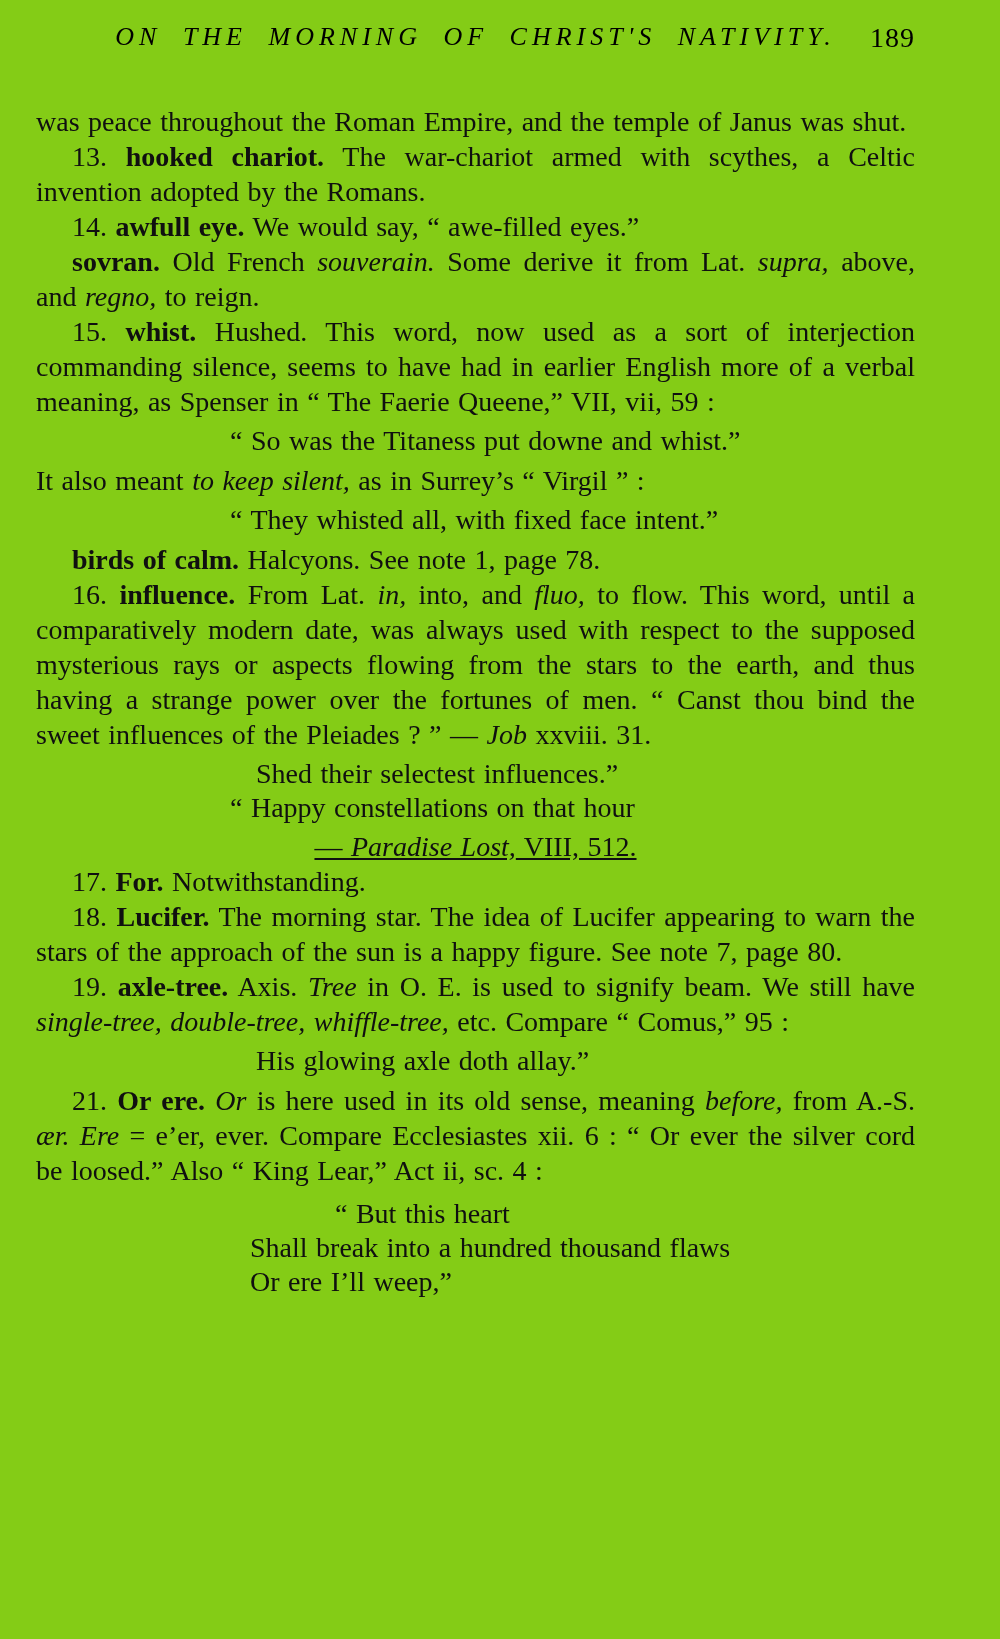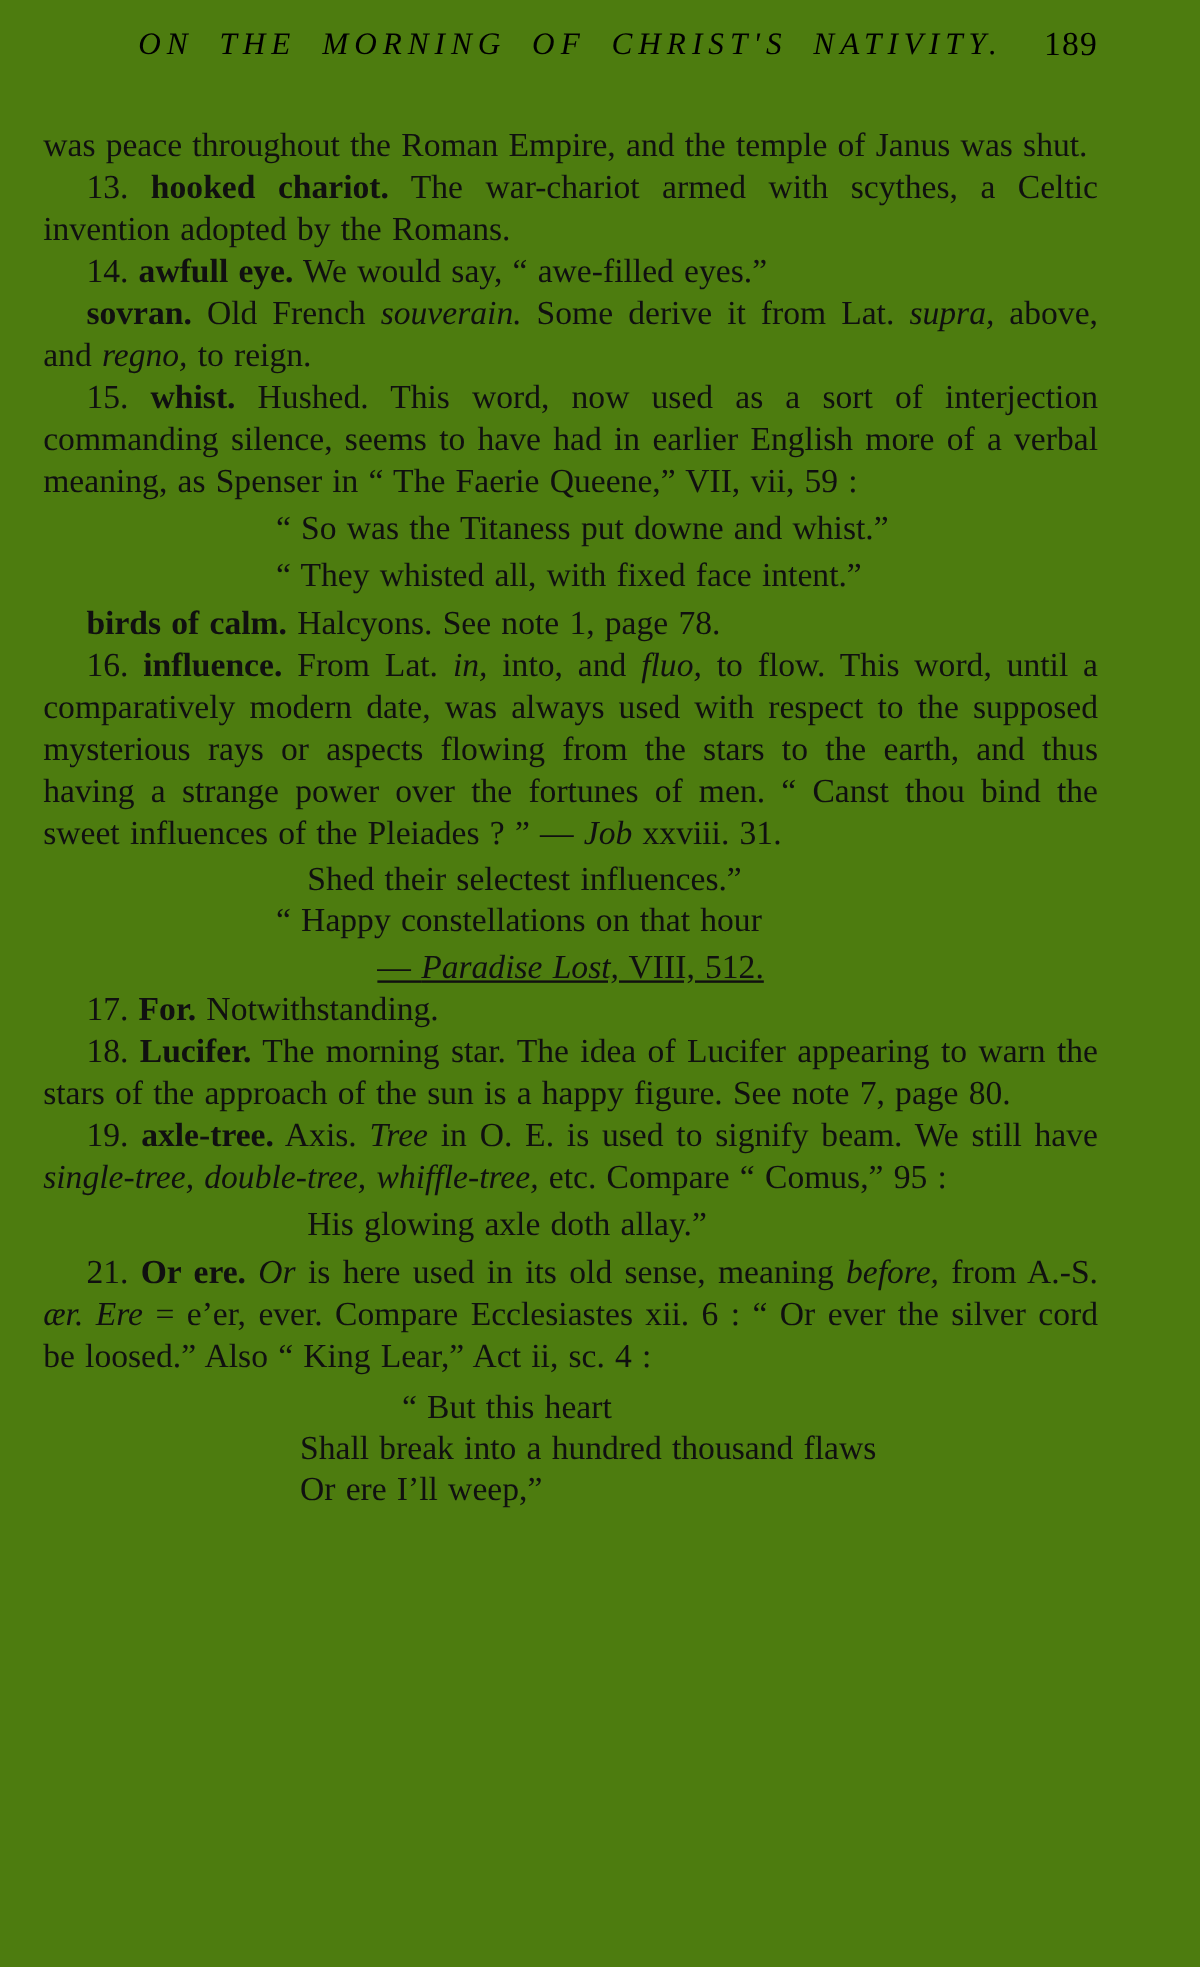--- a/index.html
+++ b/index.html
@@ -13,21 +13,21 @@
     overflow: hidden;
     color: #101010;
     font-family: "Liberation Serif", "DejaVu Serif", serif;
     -webkit-font-smoothing: antialiased;
   }
   .page {
     box-sizing: border-box;
     width: 1000px;
     height: 1639px;
     padding: 22px 85px 0 36px;
-    background: #4d7c0f;
+    background: #84cc16;
   }
   
   .running-head {
     position: relative;
     height: 36px;
     margin-bottom: 46px;
     text-align: center;
     font-style: italic;
     font-size: 26px;
     letter-spacing: 5px;
@@ -94,20 +94,21 @@
     <p class="para indent"><span>14. </span><span class="b">awfull eye.</span><span> We would say, “ awe-filled eyes.”</span></p>
 
     <p class="para indent"><span class="b">sovran.</span><span> Old French </span><span class="i">souverain.</span><span> Some derive it from Lat. </span><span class="i">supra,</span><span> above, and </span><span class="i">regno,</span><span> to reign.</span></p>
 
     <p class="para indent"><span>15. </span><span class="b">whist.</span><span> Hushed. This word, now used as a sort of interjection commanding silence, seems to have had in earlier English more of a verbal meaning, as Spenser in “ The Faerie Queene,” VII, vii, 59 :</span></p>
 
     <div class="quote">
       <div class="qline">“ So was the Titaness put downe and whist.”</div>
     </div>
 
+    <p class="para"><span>It also meant </span><span class="i">to keep silent,</span><span> as in Surrey’s “ Virgil ” :</span></p>
 
     <div class="quote">
       <div class="qline">“ They whisted all, with fixed face intent.”</div>
     </div>
 
 
     <p class="para indent"><span class="b">birds of calm.</span><span> Halcyons. See note 1, page 78.</span></p>
 
     <p class="para indent"><span>16. </span><span class="b">influence.</span><span> From Lat. </span><span class="i">in,</span><span> into, and </span><span class="i">fluo,</span><span> to flow. This word, until a comparatively modern date, was always used with respect to the supposed mysterious rays or aspects flowing from the stars to the earth, and thus having a strange power over the fortunes of men. “ Canst thou bind the sweet influences of the Pleiades ? ” — </span><span class="i">Job</span><span> xxviii. 31.</span></p>
 

